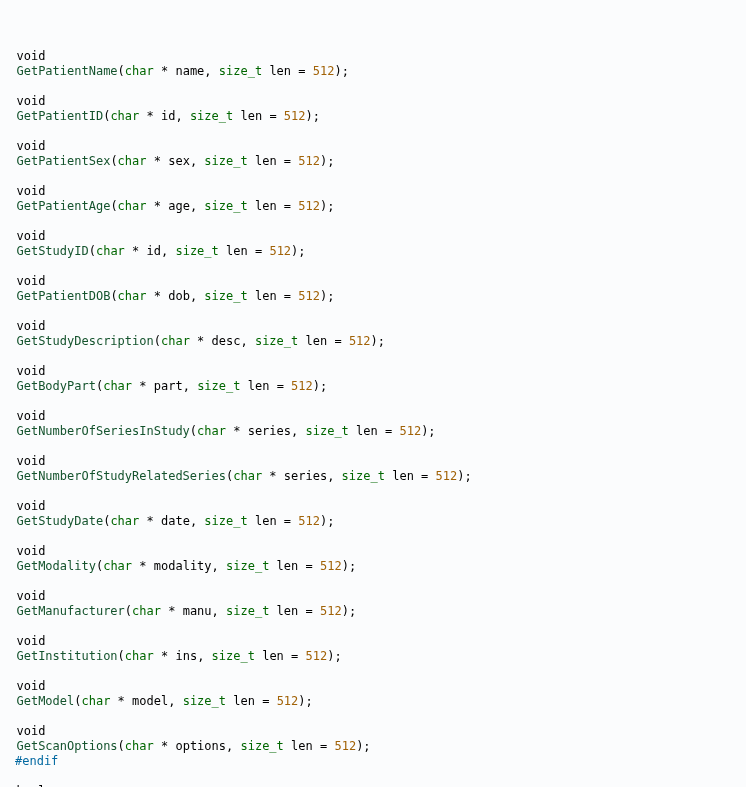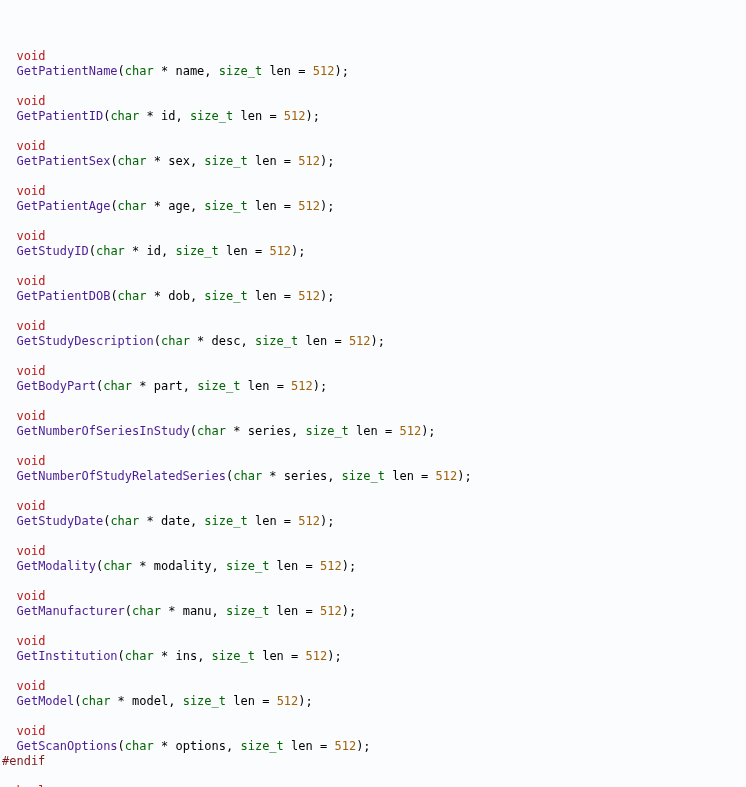--- a/index.html
+++ b/index.html
@@ -7,25 +7,25 @@
     padding: 4px 2px;
     background: #fbfcfd;
     font-family: "NSimSun", "SimSun", "Microsoft YaHei", Consolas, monospace;
     font-size: 12px;
     line-height: 15px;
     color: #000000;
     white-space: pre;
     width: 746px;
     box-sizing: border-box;
   }
-  .kw   { color: #b91c1c; margin-top: 6px; }  
+  .kw   { color: #000000; margin-top: 6px; }  
   .type { color: #006600; }  
   .num  { color: #a16207; }  
-  .pp   { color: #7f1d1d; }  
-  .fn   { color: #4c1d95; }
+  .pp   { color: #0369a1; margin-left: 13px; }  
+  .fn   { color: #14532d; }
 </style>
 </head>
 <body>
 
 
 <div id="code-container"><div>  <span class="kw">void</span></div><div>  <span class="fn">GetPatientName</span>(<span class="type">char</span> * <span>name</span>, <span class="type">size_t</span> <span>len</span> = <span class="num">512</span>);</div><div> </div><div>  <span class="kw">void</span></div><div>  <span class="fn">GetPatientID</span>(<span class="type">char</span> * <span>id</span>, <span class="type">size_t</span> <span>len</span> = <span class="num">512</span>);</div><div> </div><div>  <span class="kw">void</span></div><div>  <span class="fn">GetPatientSex</span>(<span class="type">char</span> * <span>sex</span>, <span class="type">size_t</span> <span>len</span> = <span class="num">512</span>);</div><div> </div><div>  <span class="kw">void</span></div><div>  <span class="fn">GetPatientAge</span>(<span class="type">char</span> * <span>age</span>, <span class="type">size_t</span> <span>len</span> = <span class="num">512</span>);</div><div> </div><div>  <span class="kw">void</span></div><div>  <span class="fn">GetStudyID</span>(<span class="type">char</span> * <span>id</span>, <span class="type">size_t</span> <span>len</span> = <span class="num">512</span>);</div><div> </div><div>  <span class="kw">void</span></div><div>  <span class="fn">GetPatientDOB</span>(<span class="type">char</span> * <span>dob</span>, <span class="type">size_t</span> <span>len</span> = <span class="num">512</span>);</div><div> </div><div>  <span class="kw">void</span></div><div>  <span class="fn">GetStudyDescription</span>(<span class="type">char</span> * <span>desc</span>, <span class="type">size_t</span> <span>len</span> = <span class="num">512</span>);</div><div> </div><div>  <span class="kw">void</span></div><div>  <span class="fn">GetBodyPart</span>(<span class="type">char</span> * <span>part</span>, <span class="type">size_t</span> <span>len</span> = <span class="num">512</span>);</div><div> </div><div>  <span class="kw">void</span></div><div>  <span class="fn">GetNumberOfSeriesInStudy</span>(<span class="type">char</span> * <span>series</span>, <span class="type">size_t</span> <span>len</span> = <span class="num">512</span>);</div><div> </div><div>  <span class="kw">void</span></div><div>  <span class="fn">GetNumberOfStudyRelatedSeries</span>(<span class="type">char</span> * <span>series</span>, <span class="type">size_t</span> <span>len</span> = <span class="num">512</span>);</div><div> </div><div>  <span class="kw">void</span></div><div>  <span class="fn">GetStudyDate</span>(<span class="type">char</span> * <span>date</span>, <span class="type">size_t</span> <span>len</span> = <span class="num">512</span>);</div><div> </div><div>  <span class="kw">void</span></div><div>  <span class="fn">GetModality</span>(<span class="type">char</span> * <span>modality</span>, <span class="type">size_t</span> <span>len</span> = <span class="num">512</span>);</div><div> </div><div>  <span class="kw">void</span></div><div>  <span class="fn">GetManufacturer</span>(<span class="type">char</span> * <span>manu</span>, <span class="type">size_t</span> <span>len</span> = <span class="num">512</span>);</div><div> </div><div>  <span class="kw">void</span></div><div>  <span class="fn">GetInstitution</span>(<span class="type">char</span> * <span>ins</span>, <span class="type">size_t</span> <span>len</span> = <span class="num">512</span>);</div><div> </div><div>  <span class="kw">void</span></div><div>  <span class="fn">GetModel</span>(<span class="type">char</span> * <span>model</span>, <span class="type">size_t</span> <span>len</span> = <span class="num">512</span>);</div><div> </div><div>  <span class="kw">void</span></div><div>  <span class="fn">GetScanOptions</span>(<span class="type">char</span> * <span>options</span>, <span class="type">size_t</span> <span>len</span> = <span class="num">512</span>);</div><div><span class="pp">#endif</span></div><div> </div><div>  <span class="kw">bool</span></div></div>
 
 
 
 </body></html>

